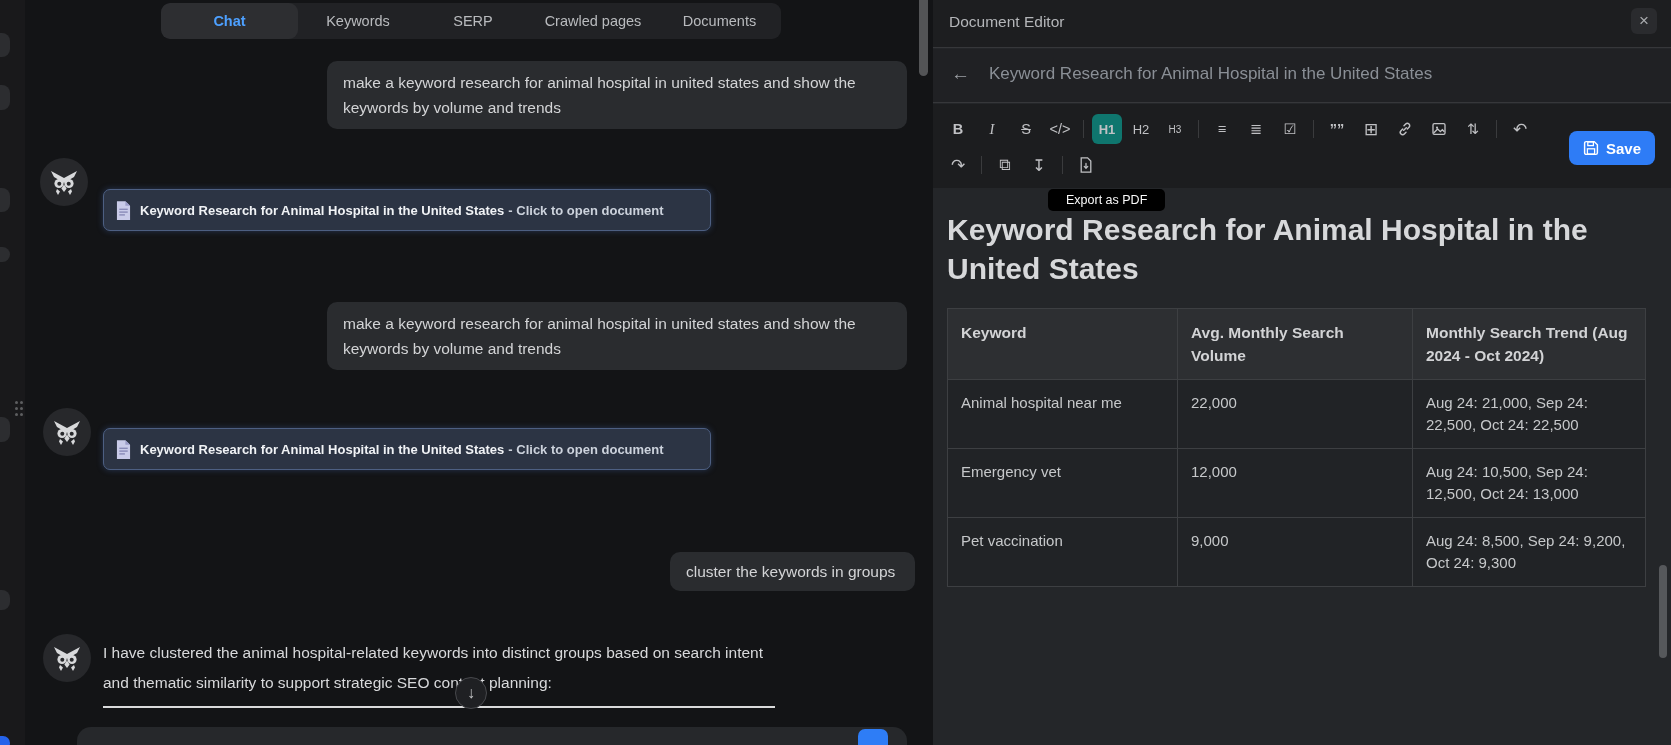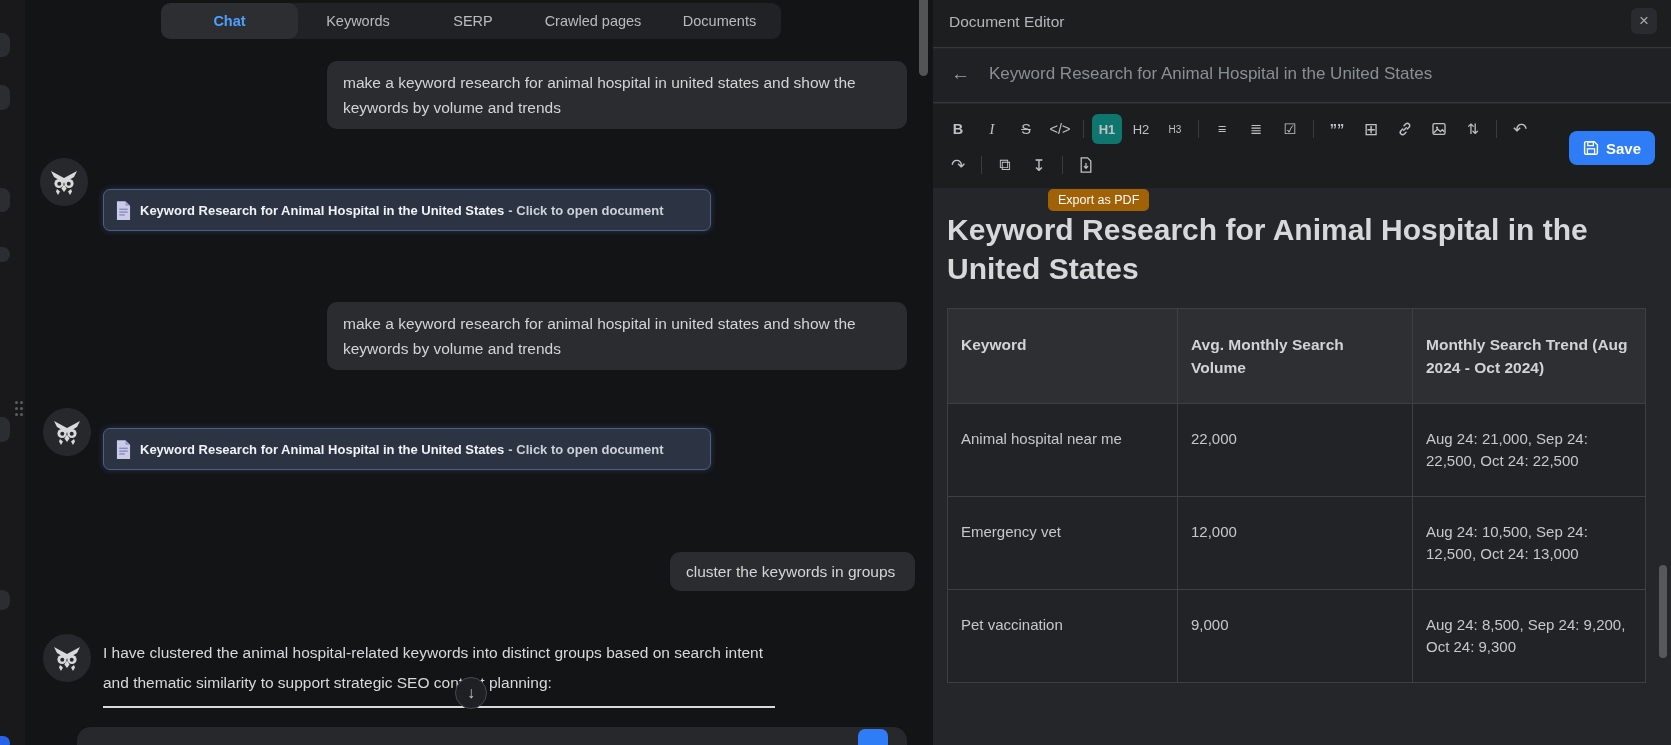--- a/index.html
+++ b/index.html
@@ -77,30 +77,30 @@
   .tb-btn svg { width:16px; height:16px; }
   .tb-sep { width:1px; height:18px; background:#3a3b3d; margin:0 6px; }
   .bold-glyph { font-weight:700; }
   .italic-glyph { font-style:italic; font-family:"Liberation Serif", serif; }
   .strike-glyph { text-decoration:line-through; }
   .save-btn { position:absolute; right:16px; top:27px; height:34px; padding:0 14px;
               background:#2e7cf6; color:#ffffff; border:none; border-radius:8px; font-size:15px;
               font-weight:700; display:flex; align-items:center; gap:7px; cursor:pointer;
               font-family:"Liberation Sans", sans-serif; }
 
-  .tooltip { position:absolute; left:115px; top:85px; background:#a16207; color:#fafafa;
-             font-size:12.5px; padding:4px 10px; border-radius:5px; white-space:nowrap; }
+  .tooltip { position:absolute; left:115px; top:85px; background:#000000; color:#fafafa;
+             font-size:12.5px; padding:4px 18px; border-radius:5px; white-space:nowrap; }
 
   .doc-body { position:absolute; left:0; top:188px; width:738px; height:557px; overflow:hidden; }
   .doc-h1 { margin:22px 20px 0 14px; color:#d7d8da; font-size:30px; line-height:39px; font-weight:600; }
   .doc-h2 { margin:32px 0 0 14px; color:#d3d4d6; font-size:21px; font-weight:700; }
 
   .doc-table { border-collapse:collapse; margin:20px 0 0 14px; table-layout:fixed; width:698px; }
   .doc-table th, .doc-table td { border:1px solid #3d3f42; text-align:left; vertical-align:top;
-                                 padding:24px 13px; }
+                                 padding:12px 13px; }
   .doc-table th { background:#2d2f32; color:#d2d3d5; font-size:15.5px; font-weight:700;
                   line-height:23px; height:64px; }
   .doc-table td { background:#212326; color:#c6c8ca; font-size:15px; line-height:22px; height:65px; }
   .col-kw { width:230px; } .col-vol { width:235px; } .col-trend { width:233px; }
 
   .doc-scrollbar { position:absolute; right:4px; top:565px; width:8px; height:93px;
                    background:#56585b; border-radius:4px; }
 </style>
 </head>
 <body>

